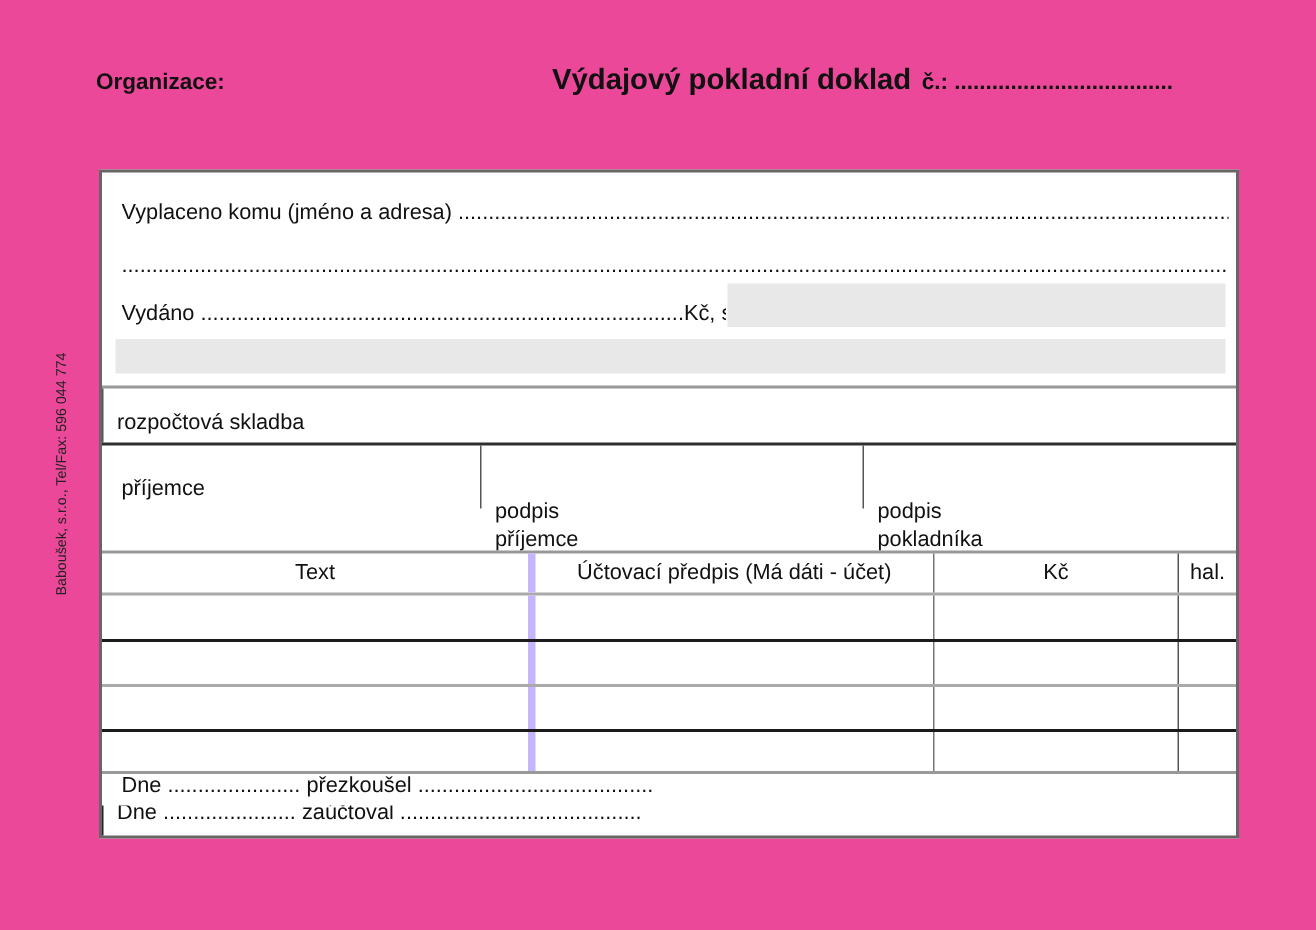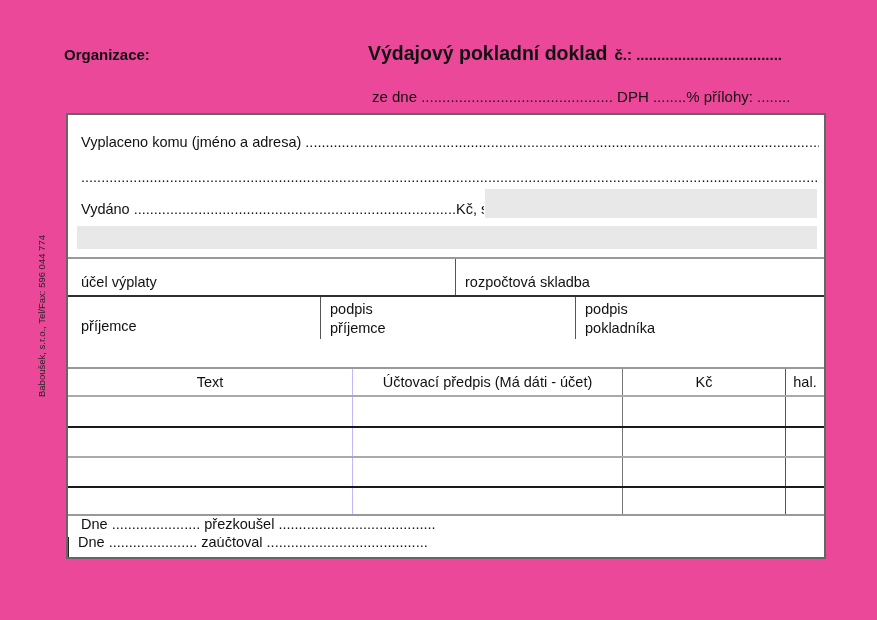--- a/index.html
+++ b/index.html
@@ -35,69 +35,65 @@
   .cell{box-sizing:border-box;display:flex;}
   .bottom-text{align-items:flex-end;padding:0 0 5px 13px;}
   .row-purpose{top:142px;height:38px;border-top:2px solid #999;}
   .cell-purpose{width:387px;}
   .cell-budget{flex:1;border-left:1px solid #555;padding-left:9px;}
   .row-sign{top:180px;height:44px;border-top:2px solid #2f2f2f;}
   .cell-approved{width:252px;}
   .cell-sig{border-left:1px solid #555;padding:3px 0 0 9px;align-items:flex-start;}
   .cell-sig1{width:255px;}
   .cell-sig2{flex:1;}
-  .pre{white-space:pre-line;line-height:1.28;}
+  .pre{white-space:pre-line;line-height:1.28;margin-top:32px;}
   .row-acct{top:224px;height:28px;border-top:2px solid #999;padding:5px 0 0 13px;white-space:nowrap;overflow:hidden;left:0;right:0;}
   .acct-title{font-weight:bold;}
   
   .table{top:252px;left:0;right:0;height:147px;border-top:2px solid #999;box-sizing:border-box;}
   .t-row{display:flex;box-sizing:border-box;}
   .t-head{height:28px;border-bottom:2px solid #aaa;}
   .t-r1{height:31px;border-bottom:2px solid #1a1a1a;}
   .t-r2{height:30px;border-bottom:2px solid #aaa;}
   .t-r3{height:30px;border-bottom:2px solid #1a1a1a;}
   .t-r4{height:26px;}
   .t-cell{box-sizing:border-box;display:flex;align-items:center;justify-content:center;font-size:14.5px;overflow:hidden;white-space:nowrap;}
   .tc1{width:284px;}
-  .tc2{width:270px;border-left:1px solid #c4b5fd;}
+  .tc2{width:270px;border-left:5px solid #c4b5fd;}
   .tc3{width:163px;border-left:1px solid #777;}
   .tc4{flex:1;border-left:1px solid #555;}
   
   .row-footer{top:399px;bottom:0;border-top:2px solid #999;flex-direction:column;}
   .cell-foot-left{width:384px;overflow:hidden;white-space:nowrap;}
   .cell-foot-right{flex:1;border-left:1px solid #222;overflow:hidden;white-space:nowrap;padding-left:9px;padding-bottom:7px;align-items:flex-end;}
   .shade{background:#e8e8e8;}
 </style>
 </head>
 <body>
 
 <div class="page">
 
   <div class="abs org-label">Organizace:</div>
 
   <div class="abs title-line">
     <span class="title-main">Výdajový pokladní doklad</span><span class="title-no">č.: ...................................</span>
   </div>
 
-  <div class="abs date-line">ze dne .............................................. DPH ........%  přílohy: ........</div>
 
   <div class="abs side-note">Baboušek, s.r.o., Tel/Fax: 596 044 774</div>
 
   <div class="abs box">
 
     <div class="abs paid-to">Vyplaceno komu (jméno a adresa) ..................................................................................................................................</div>
     <div class="abs filler-line">.........................................................................................................................................................................................</div>
     <div class="abs issued-line">Vydáno  ................................................................................Kč, slovy</div>
     <div class="abs shade1 shade"></div>
     <div class="abs shade2 shade"></div>
 
     <div class="abs row row-purpose">
-      <div class="cell cell-purpose bottom-text">
-        <span>účel výplaty</span>
-      </div>
       <div class="cell cell-budget bottom-text">
         <span>rozpočtová skladba</span>
       </div>
     </div>
 
     <div class="abs row row-sign">
       <div class="cell cell-approved bottom-text">
         <span>příjemce</span>
       </div>
       <div class="cell cell-sig cell-sig1">

